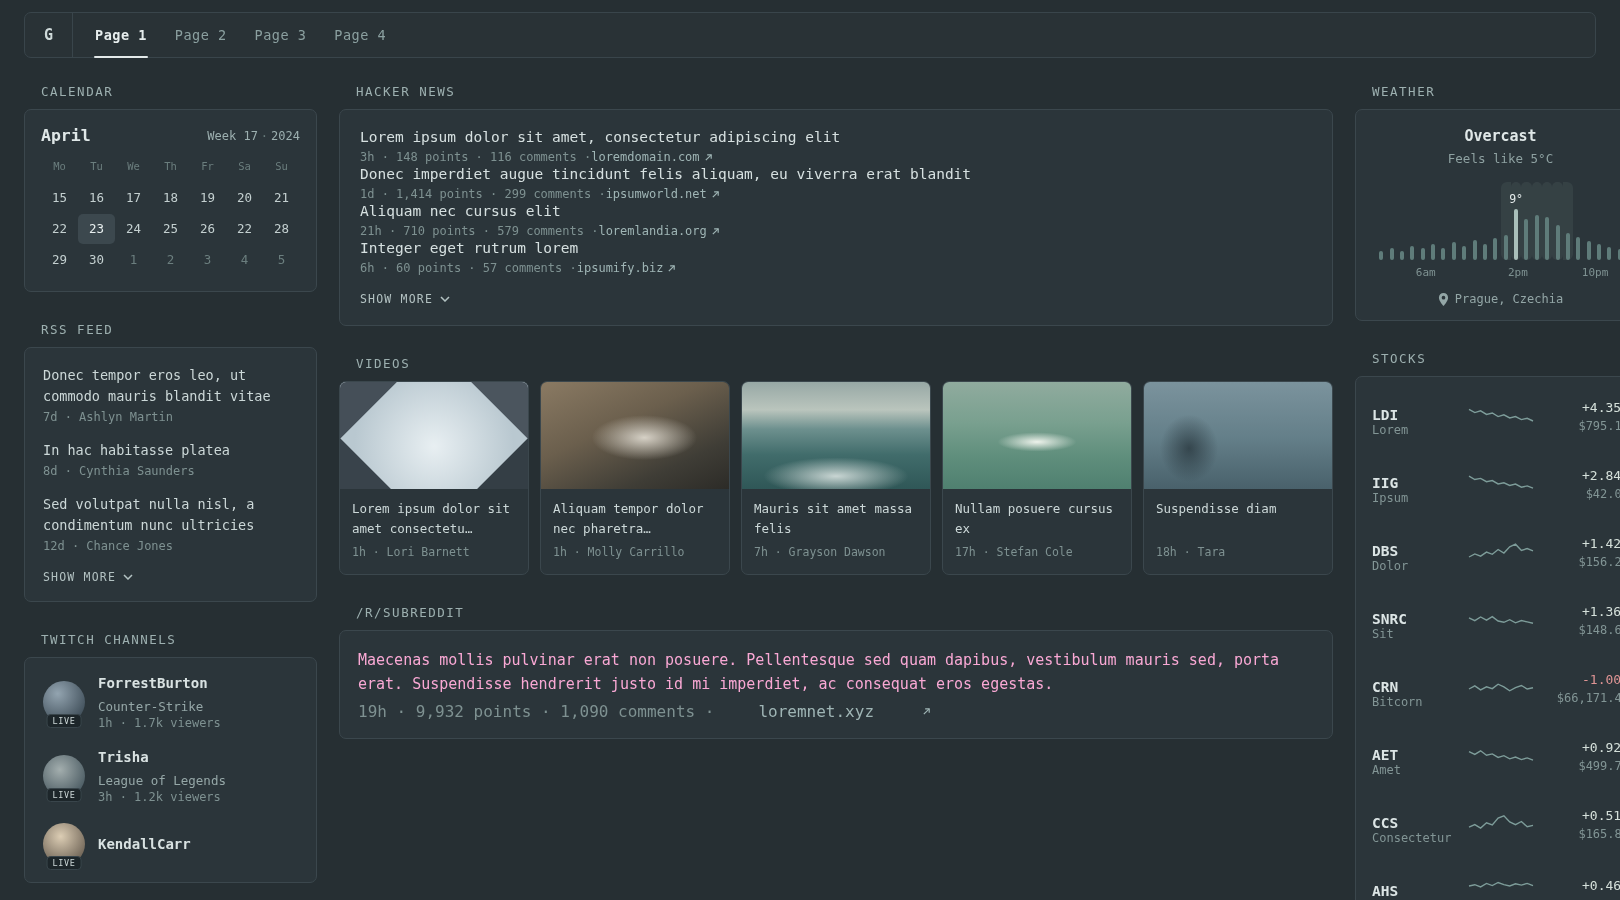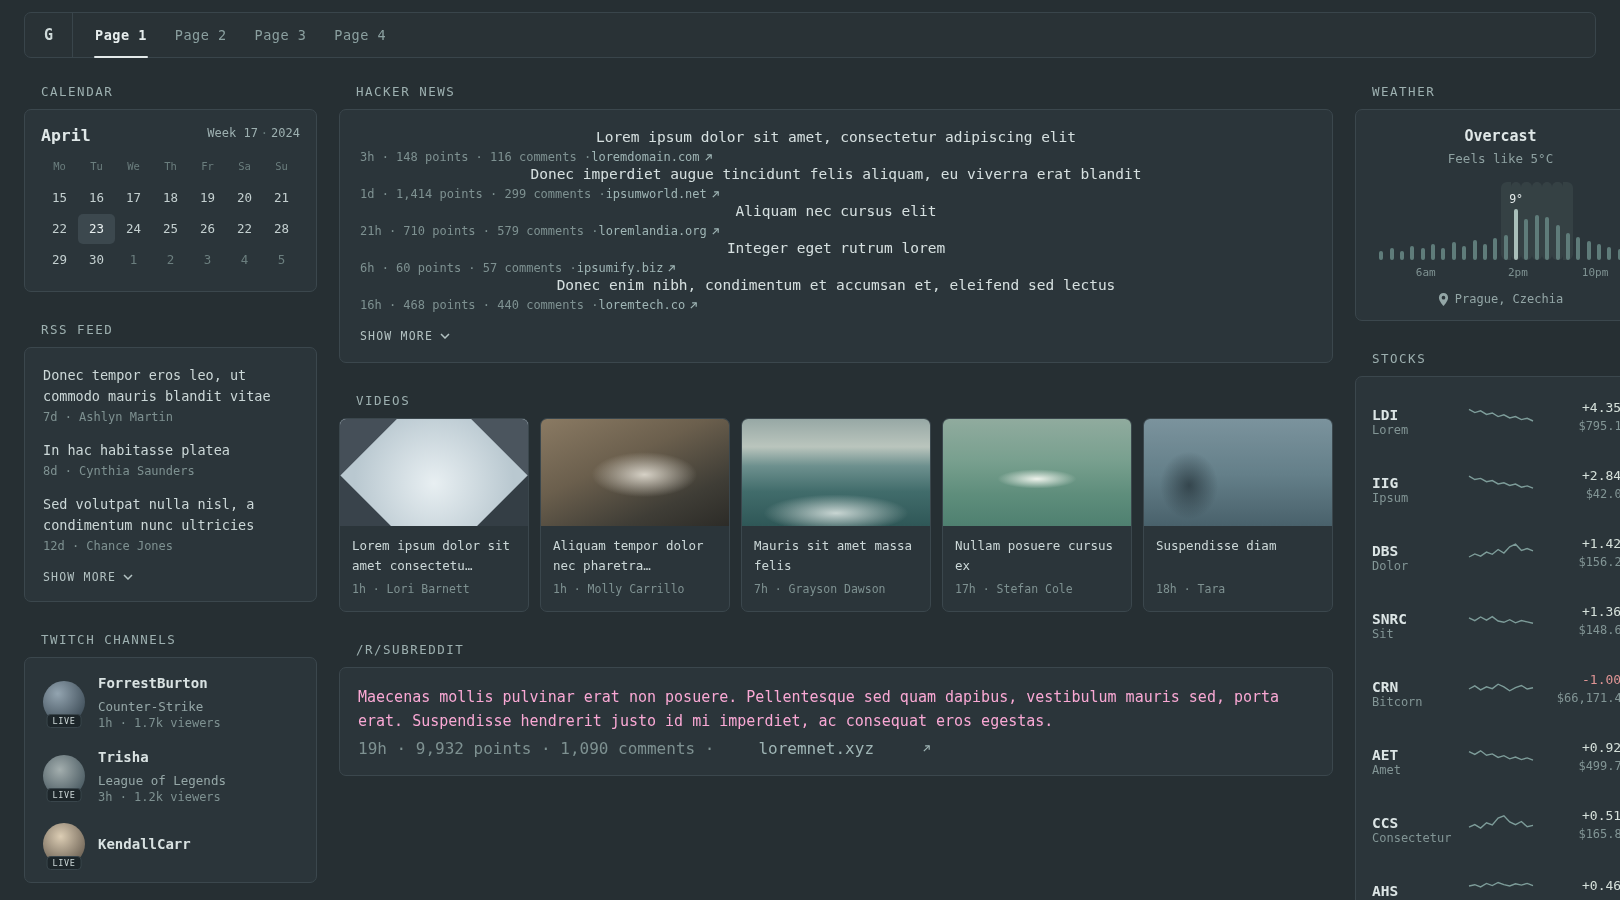--- a/index.html
+++ b/index.html
@@ -15,21 +15,21 @@
   .tab.active{color:#e6eded;font-weight:bold;}
   .tab.active::after{content:"";position:absolute;left:13px;right:13px;bottom:-1px;height:2px;border-radius:1px;background:#e2e9e9;}
 
   .main{display:grid;grid-template-columns:293px 1fr 291px;gap:22px;margin:26px 24px 0;align-items:start;}
   .widget{margin-bottom:30px;}
   .widget-title{font-size:12.5px;font-weight:500;letter-spacing:1.5px;color:#9db0b0;margin:0 0 10px 17px;}
   .card{background:#2b353a;border:1px solid #3b474d;border-radius:7px;}
 
   
   .cal-card{padding:16px;}
-  .cal-head{display:flex;justify-content:space-between;align-items:flex-start;gap:24px;}
+  .cal-head{display:flex;justify-content:space-between;align-items:center;gap:24px;}
   .cal-month{font-size:16.5px;font-weight:bold;color:#dfe7e7;}
   .cal-range{font-size:12px;color:#9db0b0;}
   .cal-range .sep{color:#657878;margin:0 3px;}
   .cal-grid{display:grid;grid-template-columns:repeat(7,1fr);margin-top:15px;text-align:center;row-gap:1px;}
   .dow{font-size:10.5px;color:#6b7e7e;padding-bottom:10px;}
   .day{font-size:12.5px;color:#c4d0d0;height:30px;line-height:30px;border-radius:5px;cursor:pointer;}
   .day.sel{background:#3c484e;color:#e8efef;}
   .day.mut{color:#6b7e7e;}
 
   
@@ -46,21 +46,21 @@
   .tw-av{position:relative;width:42px;height:42px;border-radius:50%;flex:none;}
   .av1{background:radial-gradient(circle at 35% 30%,#93a4b0,#45545f 75%);}
   .av2{background:radial-gradient(circle at 40% 35%,#a3aeae,#4f5f66 75%);}
   .av3{background:radial-gradient(circle at 42% 32%,#dccdb4,#73685a 75%);}
   .live{position:absolute;left:50%;transform:translateX(-50%);bottom:-5px;background:#1d262a;border:1px solid #39454b;border-radius:4px;color:#cdd8d8;font-size:8.5px;letter-spacing:.6px;padding:1px 5px;}
   .tw-name{font-size:14px;font-weight:bold;color:#d9e2e2;cursor:pointer;}
   .tw-cat{font-size:12.5px;color:#95a7a7;margin-top:8px;}
   .tw-meta{font-size:12px;color:#7e9191;margin-top:2px;}
 
   
-  .hn-card{padding:19px 20px;text-align:center;}
+  .hn-card{padding:19px 20px;}
   .hn-item+.hn-item{margin-top:2px;}
   .hn-title{display:block;font-size:14.5px;color:#d6e0e0;}
   .hn-meta{font-size:12px;color:#7e9191;margin-top:5px;display:flex;align-items:center;}
   .dom{color:#9fb5b5;}
   .ext{width:9px;height:9px;margin-left:4px;stroke:#9fb5b5;fill:none;stroke-width:1.3;flex:none;}
 
   
   .video-row{display:flex;gap:11px;overflow:hidden;}
   .v-card{width:190px;flex:none;background:#2b353a;border:1px solid #3b474d;border-radius:7px;overflow:hidden;cursor:pointer;}
   .thumb{height:107px;position:relative;}
@@ -263,27 +263,20 @@
                   <path d="M3.5 2 L8 2 L8 6.5"></path>
                 </svg></div>
             </div>
             <div class="hn-item">
               <a class="hn-title">Integer eget rutrum lorem</a>
               <div class="hn-meta">6h · 60 points · 57 comments · <a class="dom">ipsumify.biz</a><svg viewBox="0 0 10 10" class="ext">
                   <path d="M2 8 L8 2"></path>
                   <path d="M3.5 2 L8 2 L8 6.5"></path>
                 </svg></div>
             </div>
-            <div class="hn-item">
-              <a class="hn-title">Donec enim nibh, condimentum et accumsan et, eleifend sed lectus</a>
-              <div class="hn-meta">16h · 468 points · 440 comments · <a class="dom">loremtech.co</a><svg viewBox="0 0 10 10" class="ext">
-                  <path d="M2 8 L8 2"></path>
-                  <path d="M3.5 2 L8 2 L8 6.5"></path>
-                </svg></div>
-            </div>
           </div>
         <div class="show-more">
           <span>SHOW MORE</span>
           <svg class="chev" viewBox="0 0 10 6">
               <polyline points="1,1 5,5 9,1"></polyline>
             </svg>
         </div>
       </div>
     </div>
 

